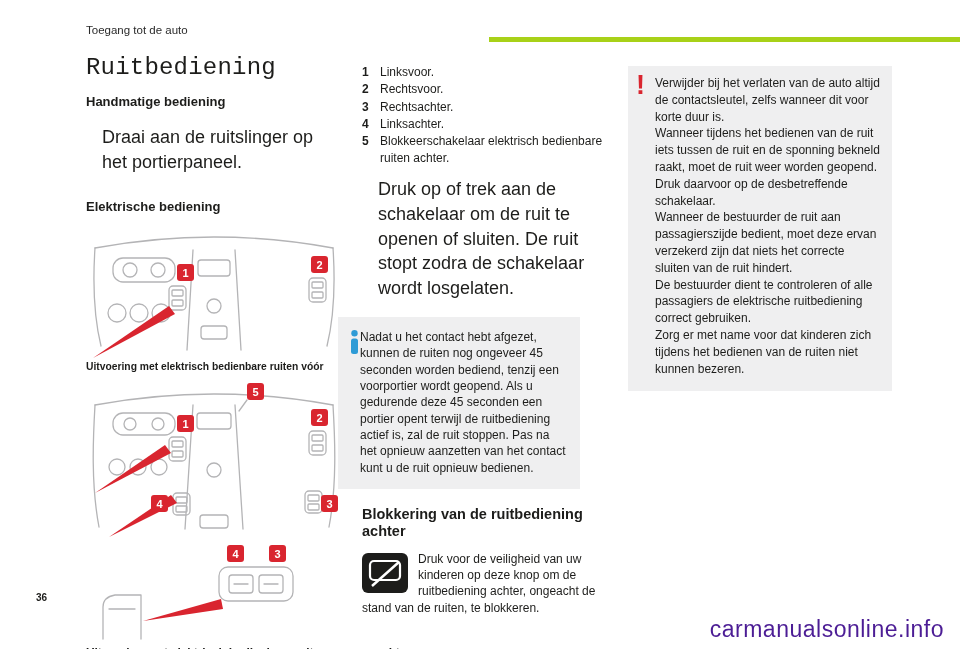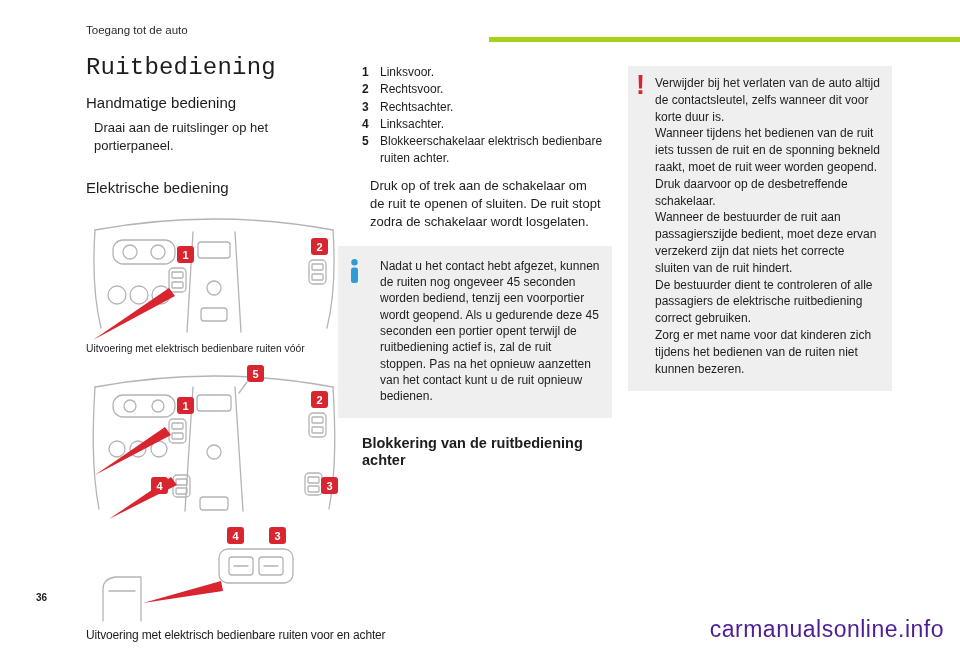--- a/index.html
+++ b/index.html
@@ -3,33 +3,33 @@
 <meta charset="utf-8">
 <style>
   html,body{margin:0;padding:0;background:#fff;}
   .page{position:relative;width:960px;height:649px;background:#ffffff;overflow:hidden;
         font-family:"Liberation Sans",sans-serif;color:#1d1d1b;border-radius:25px;}
   .section-label{position:absolute;left:86px;top:24px;font-size:11.5px;color:#2b2b2b;}
   .green-rule{position:absolute;left:489px;top:37px;width:471px;height:5px;background:#a8d118;}
 
   .col-left{position:absolute;left:86px;top:54px;width:256px;}
   .h1{font-size:24px;font-weight:400;margin:0 0 13px 0;letter-spacing:0.2px;font-family:Liberation Mono, monospace;}
-  .h2{font-size:15px;font-weight:400;margin:0 0 8px 0;}
+  .h2{font-size:13px;font-weight:700;margin:0 0 8px 0;}
   .h2.space{margin-top:24px;margin-bottom:4px;}
-  .body-text{font-size:13px;line-height:1.38;margin:8px;}
-  .caption{font-size:10.3px;font-weight:400;margin:1px 0 3px 0;}
+  .body-text{font-size:18px;line-height:1.38;margin:16px;}
+  .caption{font-size:10.3px;font-weight:700;margin:1px 0 3px 0;}
   .caption.tight{font-size:12px;letter-spacing:-0.15px;white-space:nowrap;}
   .illus{display:block;}
 
   .col-mid{position:absolute;left:362px;top:64px;width:250px;font-size:12px;line-height:1.36;}
   .num-list .row{display:flex;margin-bottom:1px;}
   .num-list .num{font-weight:700;width:18px;flex:none;}
   .para1{margin-top:11px;}
-  .infobox{position:relative;margin:15px 8px 0 -24px;width:274px;background:#efeff0;
-           padding:12px 12px 13px 42px;box-sizing:border-box;}
+  .infobox{position:relative;margin:15px 8px 0 -24px;width:242px;background:#efeff0;
+           padding:12px 12px 13px 22px;box-sizing:border-box;}
   .infobox .iicon{position:absolute;left:11px;top:13px;}
   .h3{font-size:14.5px;font-weight:700;line-height:1.2;margin:17px 0 10px 0;}
   .childblock{overflow:hidden;}
   .childblock .cicon{float:left;margin:2px 10px 4px 0;}
   .para2{margin-top:11px;}
 
   .warnbox{position:absolute;left:628px;top:66px;width:264px;background:#efeff0;
            padding:9px 12px 14px 27px;box-sizing:border-box;}
   .warn-icon{position:absolute;left:8px;top:4px;font-size:27px;font-weight:700;color:#d9252f;
              font-family:"Liberation Sans",sans-serif;}
@@ -197,20 +197,28 @@
     <div class="infobox">
       <svg class="iicon" width="11" height="24" viewBox="0 0 11 24">
         <circle cx="5.5" cy="3.2" r="3.2" fill="#2e9bd6"></circle>
         <rect x="2" y="8.5" width="7" height="15.5" rx="2.5" fill="#2e9bd6"></rect>
       </svg>
       <div>Nadat u het contact hebt afgezet, kunnen de ruiten nog ongeveer 45 seconden worden bediend, tenzij een voorportier wordt geopend. Als u gedurende deze 45 seconden een portier opent terwijl de ruitbediening actief is, zal de ruit stoppen. Pas na het opnieuw aanzetten van het contact kunt u de ruit opnieuw bedienen.</div>
     </div>
 
     <div class="h3">Blokkering van de ruitbediening achter</div>
 
+    <div class="childblock">
+      <svg class="cicon" width="46" height="40" viewBox="0 0 46 40">
+        <rect x="0" y="0" width="46" height="40" rx="6" fill="#1d1d1b"></rect>
+        <rect x="8" y="8" width="30" height="19" rx="4" fill="none" stroke="#ffffff" stroke-width="2.2"></rect>
+        <line x1="10" y1="33" x2="37" y2="9" stroke="#ffffff" stroke-width="2.4"></line>
+      </svg>
+      <div>Druk voor de veiligheid van uw kinderen op deze knop om de ruitbediening achter, ongeacht de stand van de ruiten, te blokkeren.</div>
+    </div>
 
   </div>
 
   <div class="warnbox">
     <div class="warn-icon">!</div>
     <div class="warn-text">Verwijder bij het verlaten van de auto altijd de contactsleutel, zelfs wanneer dit voor korte duur is.
 Wanneer tijdens het bedienen van de ruit iets tussen de ruit en de sponning bekneld raakt, moet de ruit weer worden geopend. Druk daarvoor op de desbetreffende schakelaar.
 Wanneer de bestuurder de ruit aan passagierszijde bedient, moet deze ervan verzekerd zijn dat niets het correcte sluiten van de ruit hindert.
 De bestuurder dient te controleren of alle passagiers de elektrische ruitbediening correct gebruiken.
 Zorg er met name voor dat kinderen zich tijdens het bedienen van de ruiten niet kunnen bezeren.</div>

